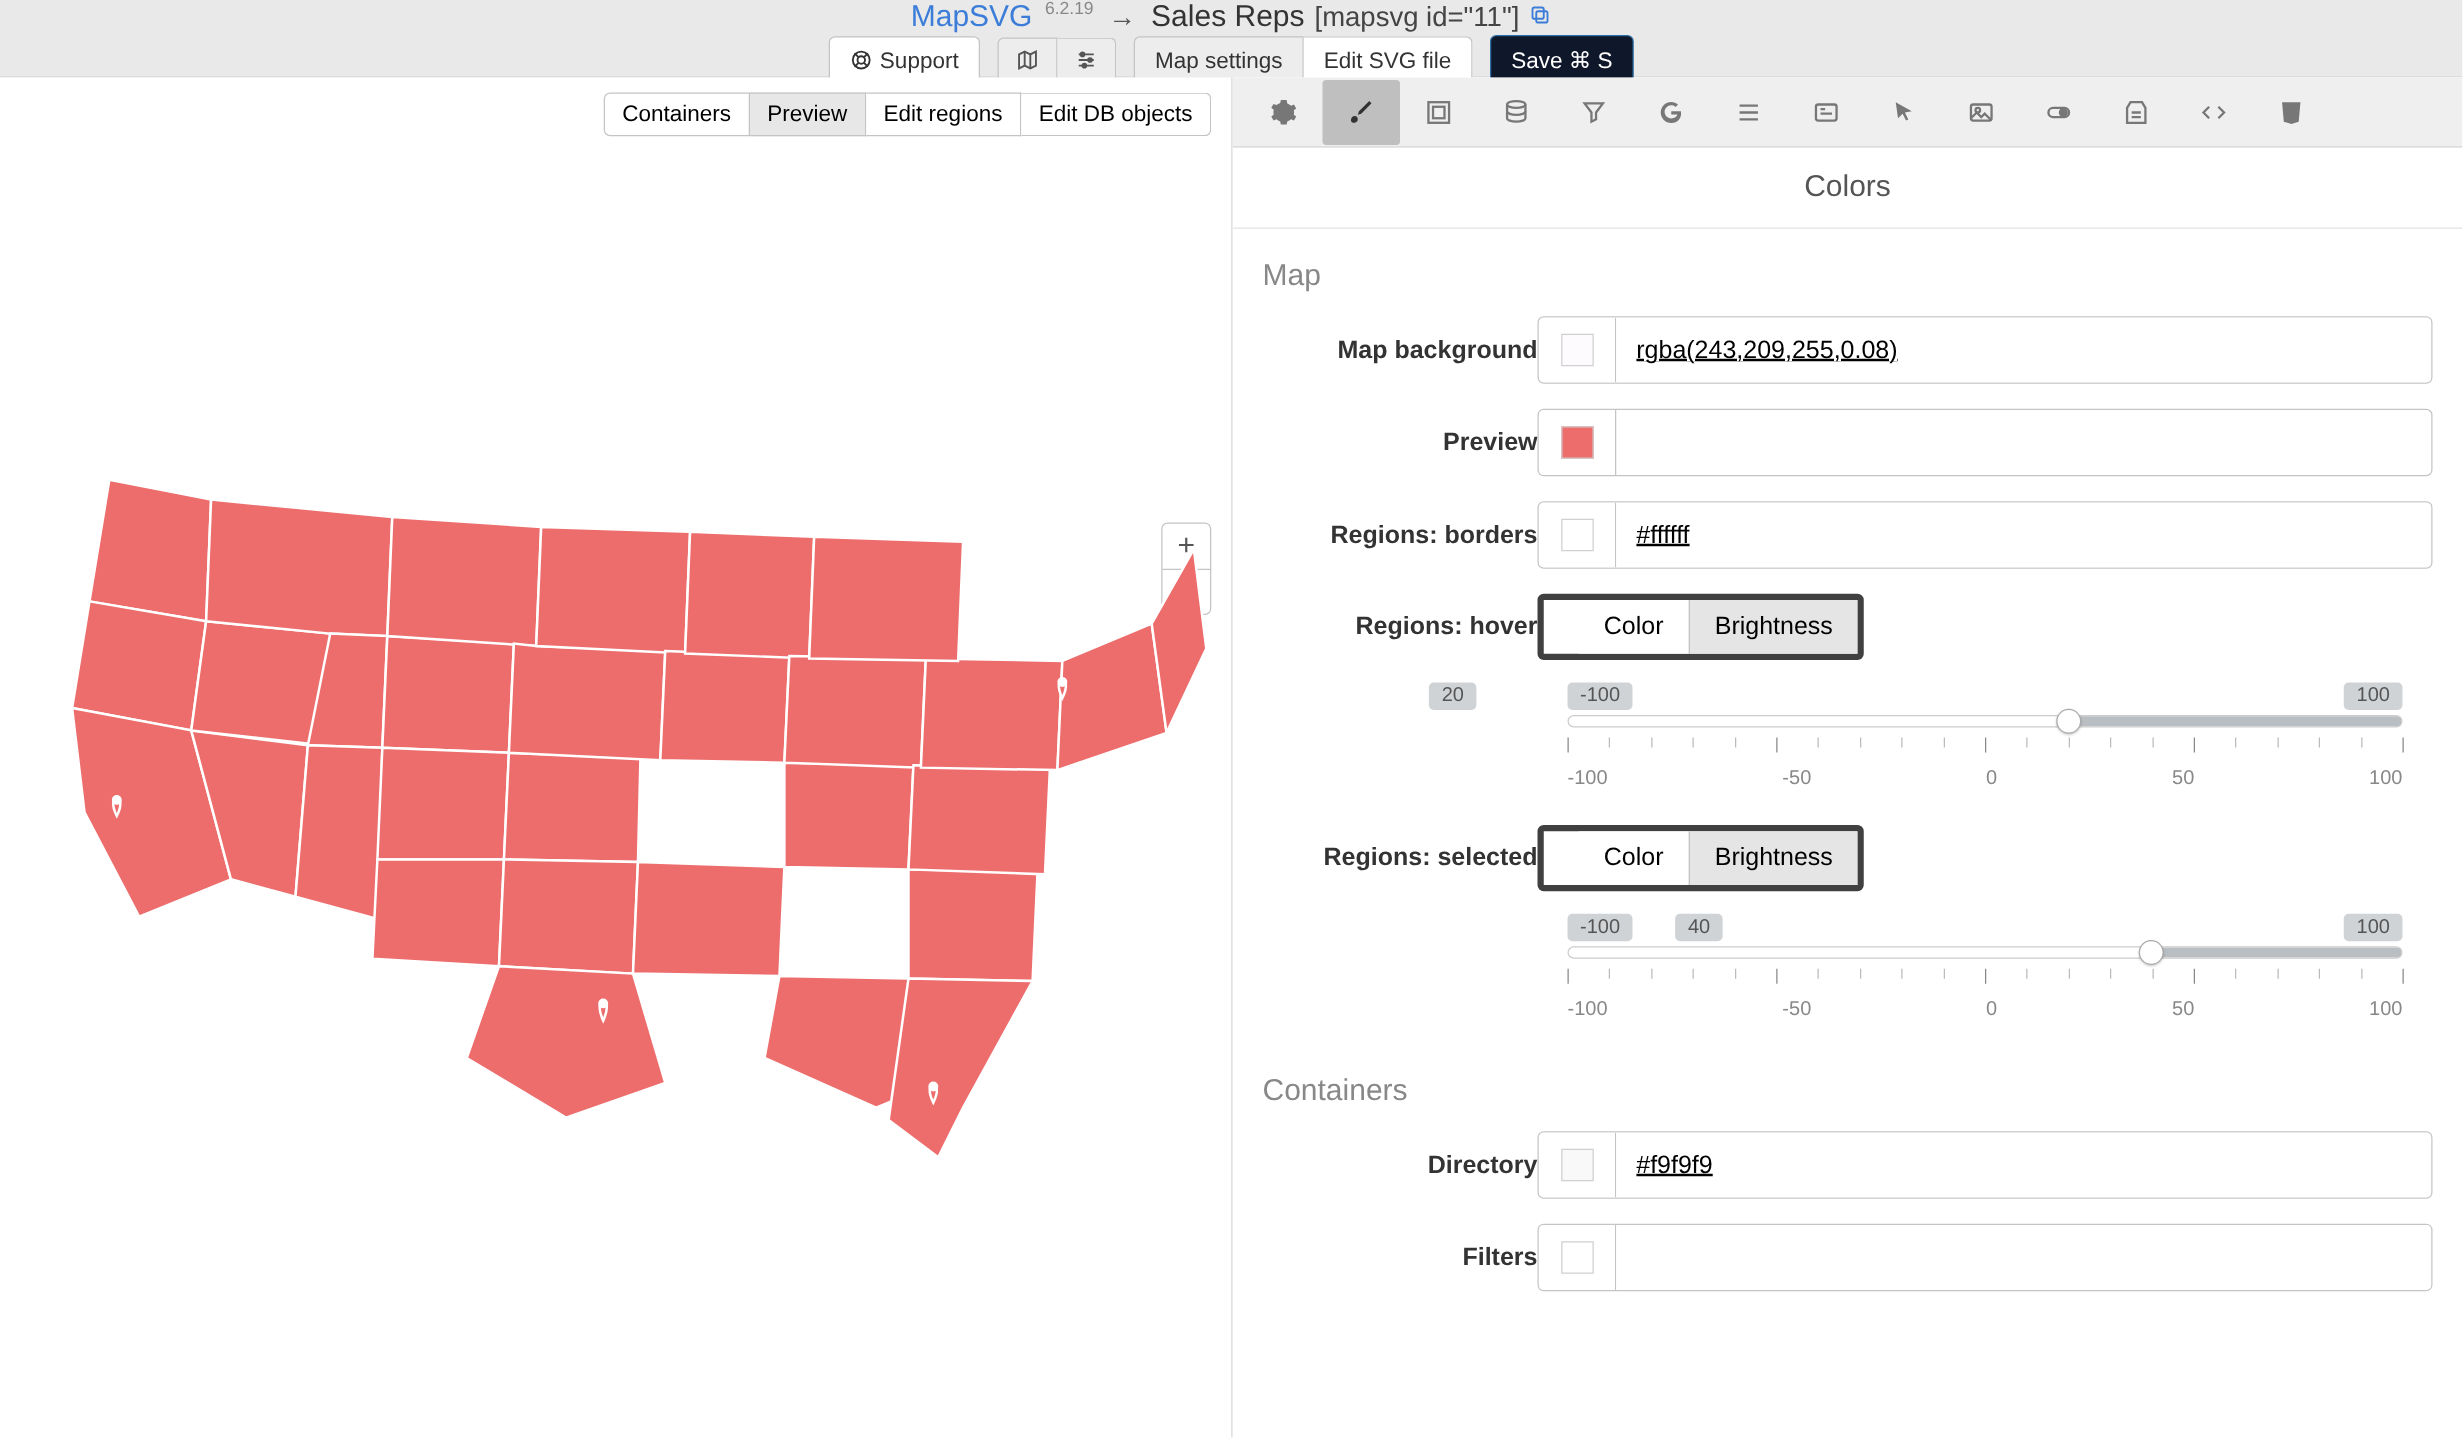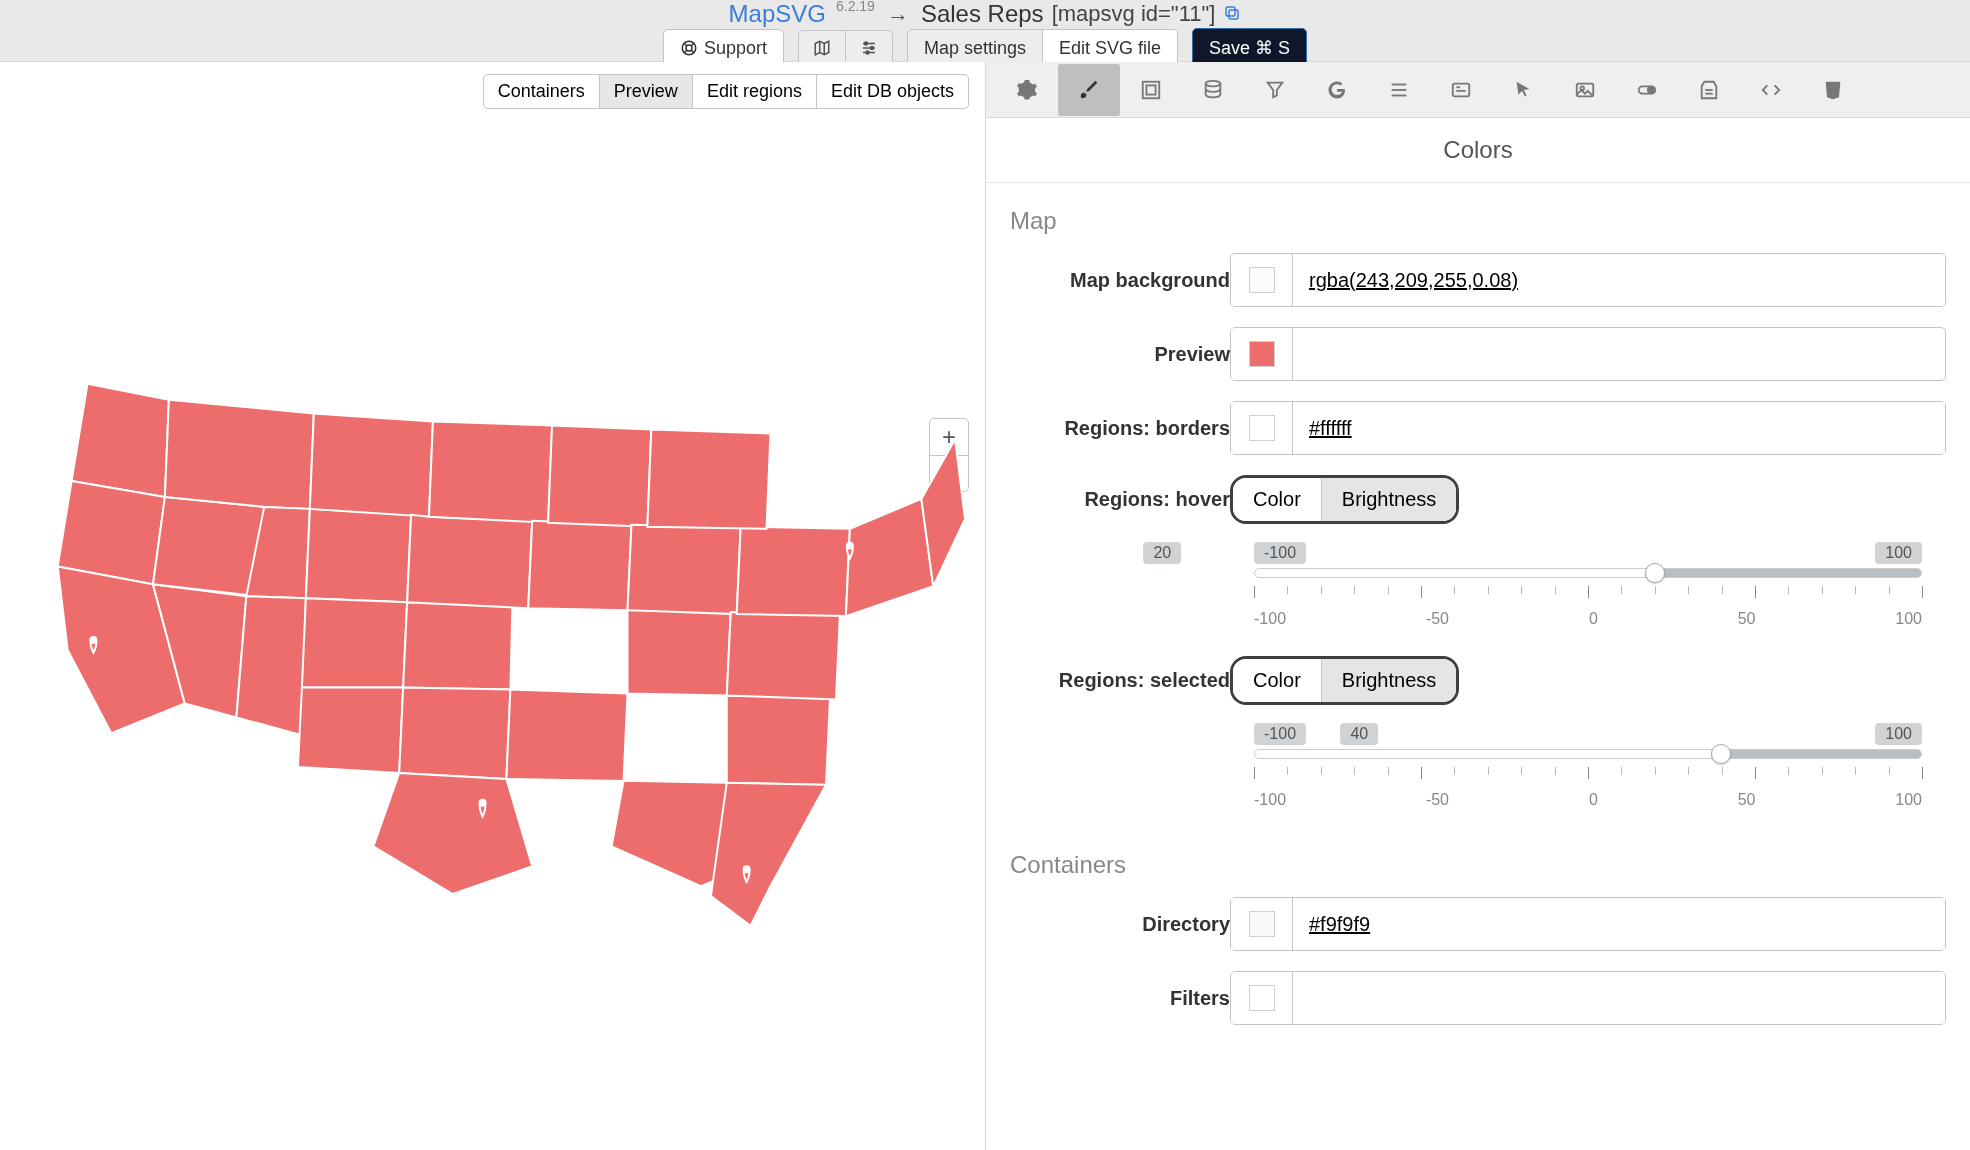--- a/index.html
+++ b/index.html
@@ -55,21 +55,21 @@
 .panel-title { text-align:center; font-size: 24px; color: #555; padding: 18px 0; border-bottom: 1px solid #e4e4e4; }
 .section-title { font-size: 24px; color: #888; padding: 24px 24px 8px 24px; }
 .form-row { display:flex; align-items:center; padding: 10px 24px; }
 .form-row .label { width: 220px; text-align: right; font-size: 20px; font-weight: 600; color: #333; }
 .form-row .control { flex:1; }
 .color-input { display:flex; border:1px solid #c4c4c4; border-radius:5px; overflow:hidden; height:54px;text-decoration:underline; }
 .color-input .swatch { width:62px; display:flex; align-items:center; justify-content:center; border-right:1px solid #c4c4c4; background:#fff; }
 .color-input .swatch-inner { width:26px; height:26px; border:1px solid #d0d0d0; }
 .color-input input { flex:1; border:none; padding:0 16px; font-size:20px; outline:none; }
 
-.toggle-group { display:flex; border:3px solid #404040; border-radius:16px; overflow:hidden; width:fit-content; }
+.toggle-group { display:flex; border:5px solid #404040; border-radius:5px; overflow:hidden; width:fit-content;padding-left:28px; }
 .toggle-group .tg { padding: 10px 20px; font-size: 20px; cursor:pointer; background:#fff; }
 .toggle-group .tg.active { background:#e5e5e5; }
 .toggle-group .tg + .tg { border-left:1px solid #c4c4c4; }
 
 .slider-block { padding: 8px 24px 18px 24px; margin-left: 244px; margin-right: 24px; }
 .slider-top { display:flex; justify-content:space-between; align-items:center; margin-bottom:4px;}
 .slider-badge { background:#d0d3d6; color:#555; font-size:16px; padding:2px 10px; border-radius:4px; }
 .slider-track { position:relative; height:10px; background: linear-gradient(to right, #fff 0%, #fff 50%, #b8bec2 50%, #b8bec2 100%); border:1px solid #ccc; border-radius:5px; }
 .slider-thumb { position:absolute; top:50%; transform:translate(-50%,-50%); width:20px; height:20px; background:#fff; border:1px solid #aaa; border-radius:50%; box-shadow:0 1px 2px rgba(0,0,0,0.2); }
 .slider-ticks { display:flex; justify-content:space-between; font-size:14px; color:#aaa; margin-top:8px; position:relative; height:22px; }

